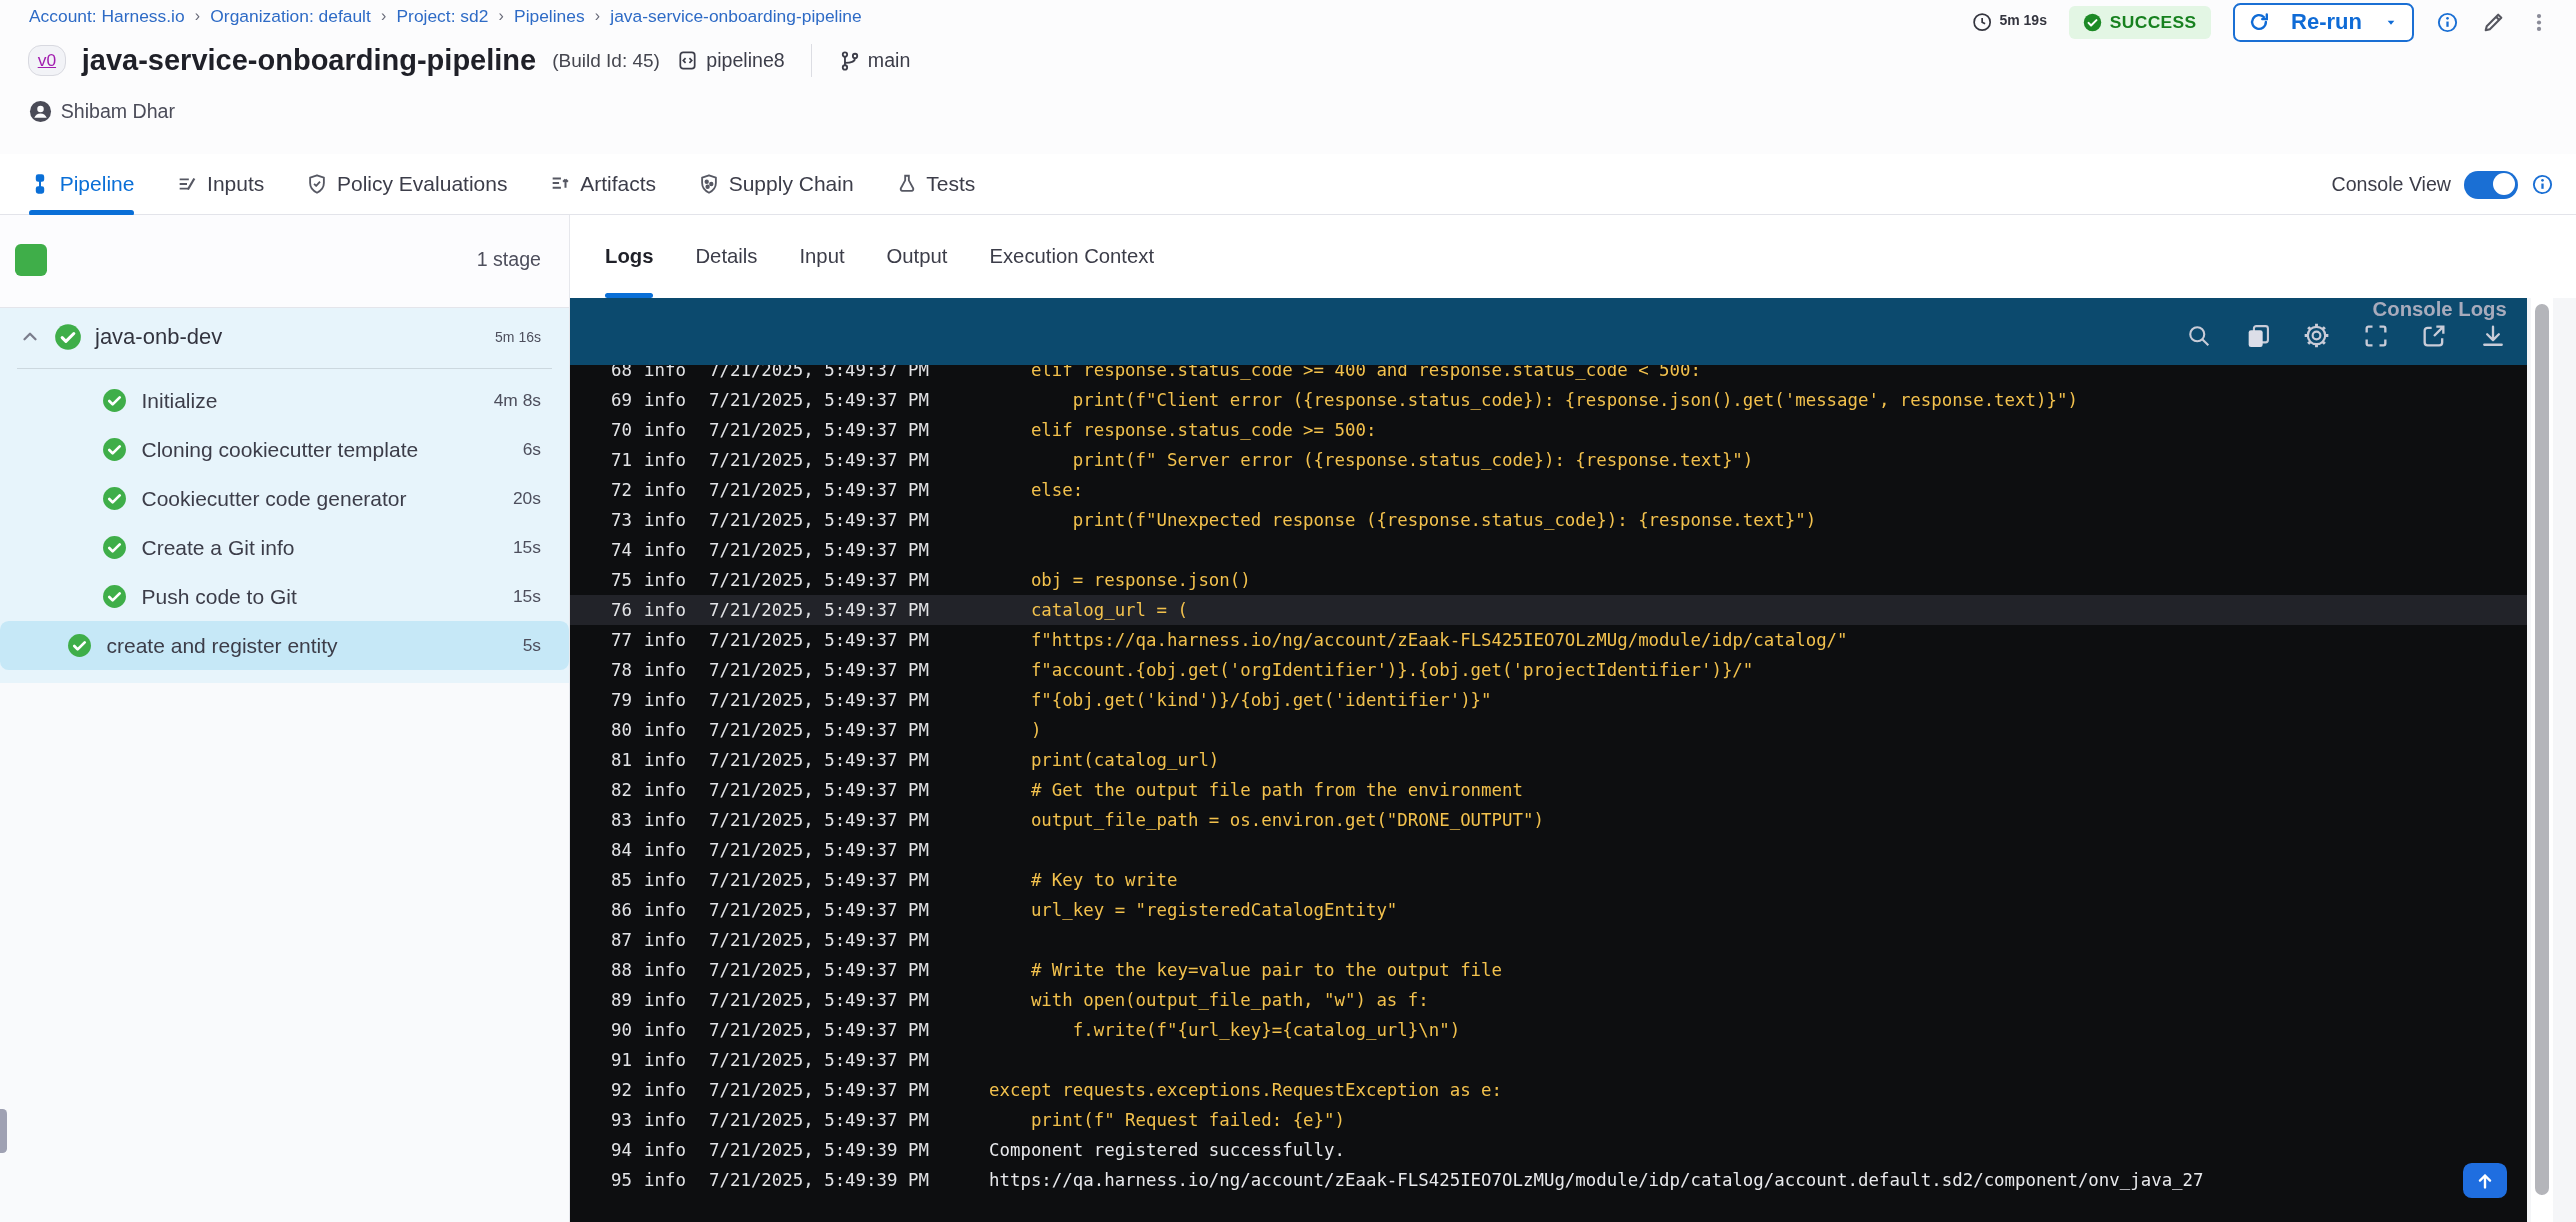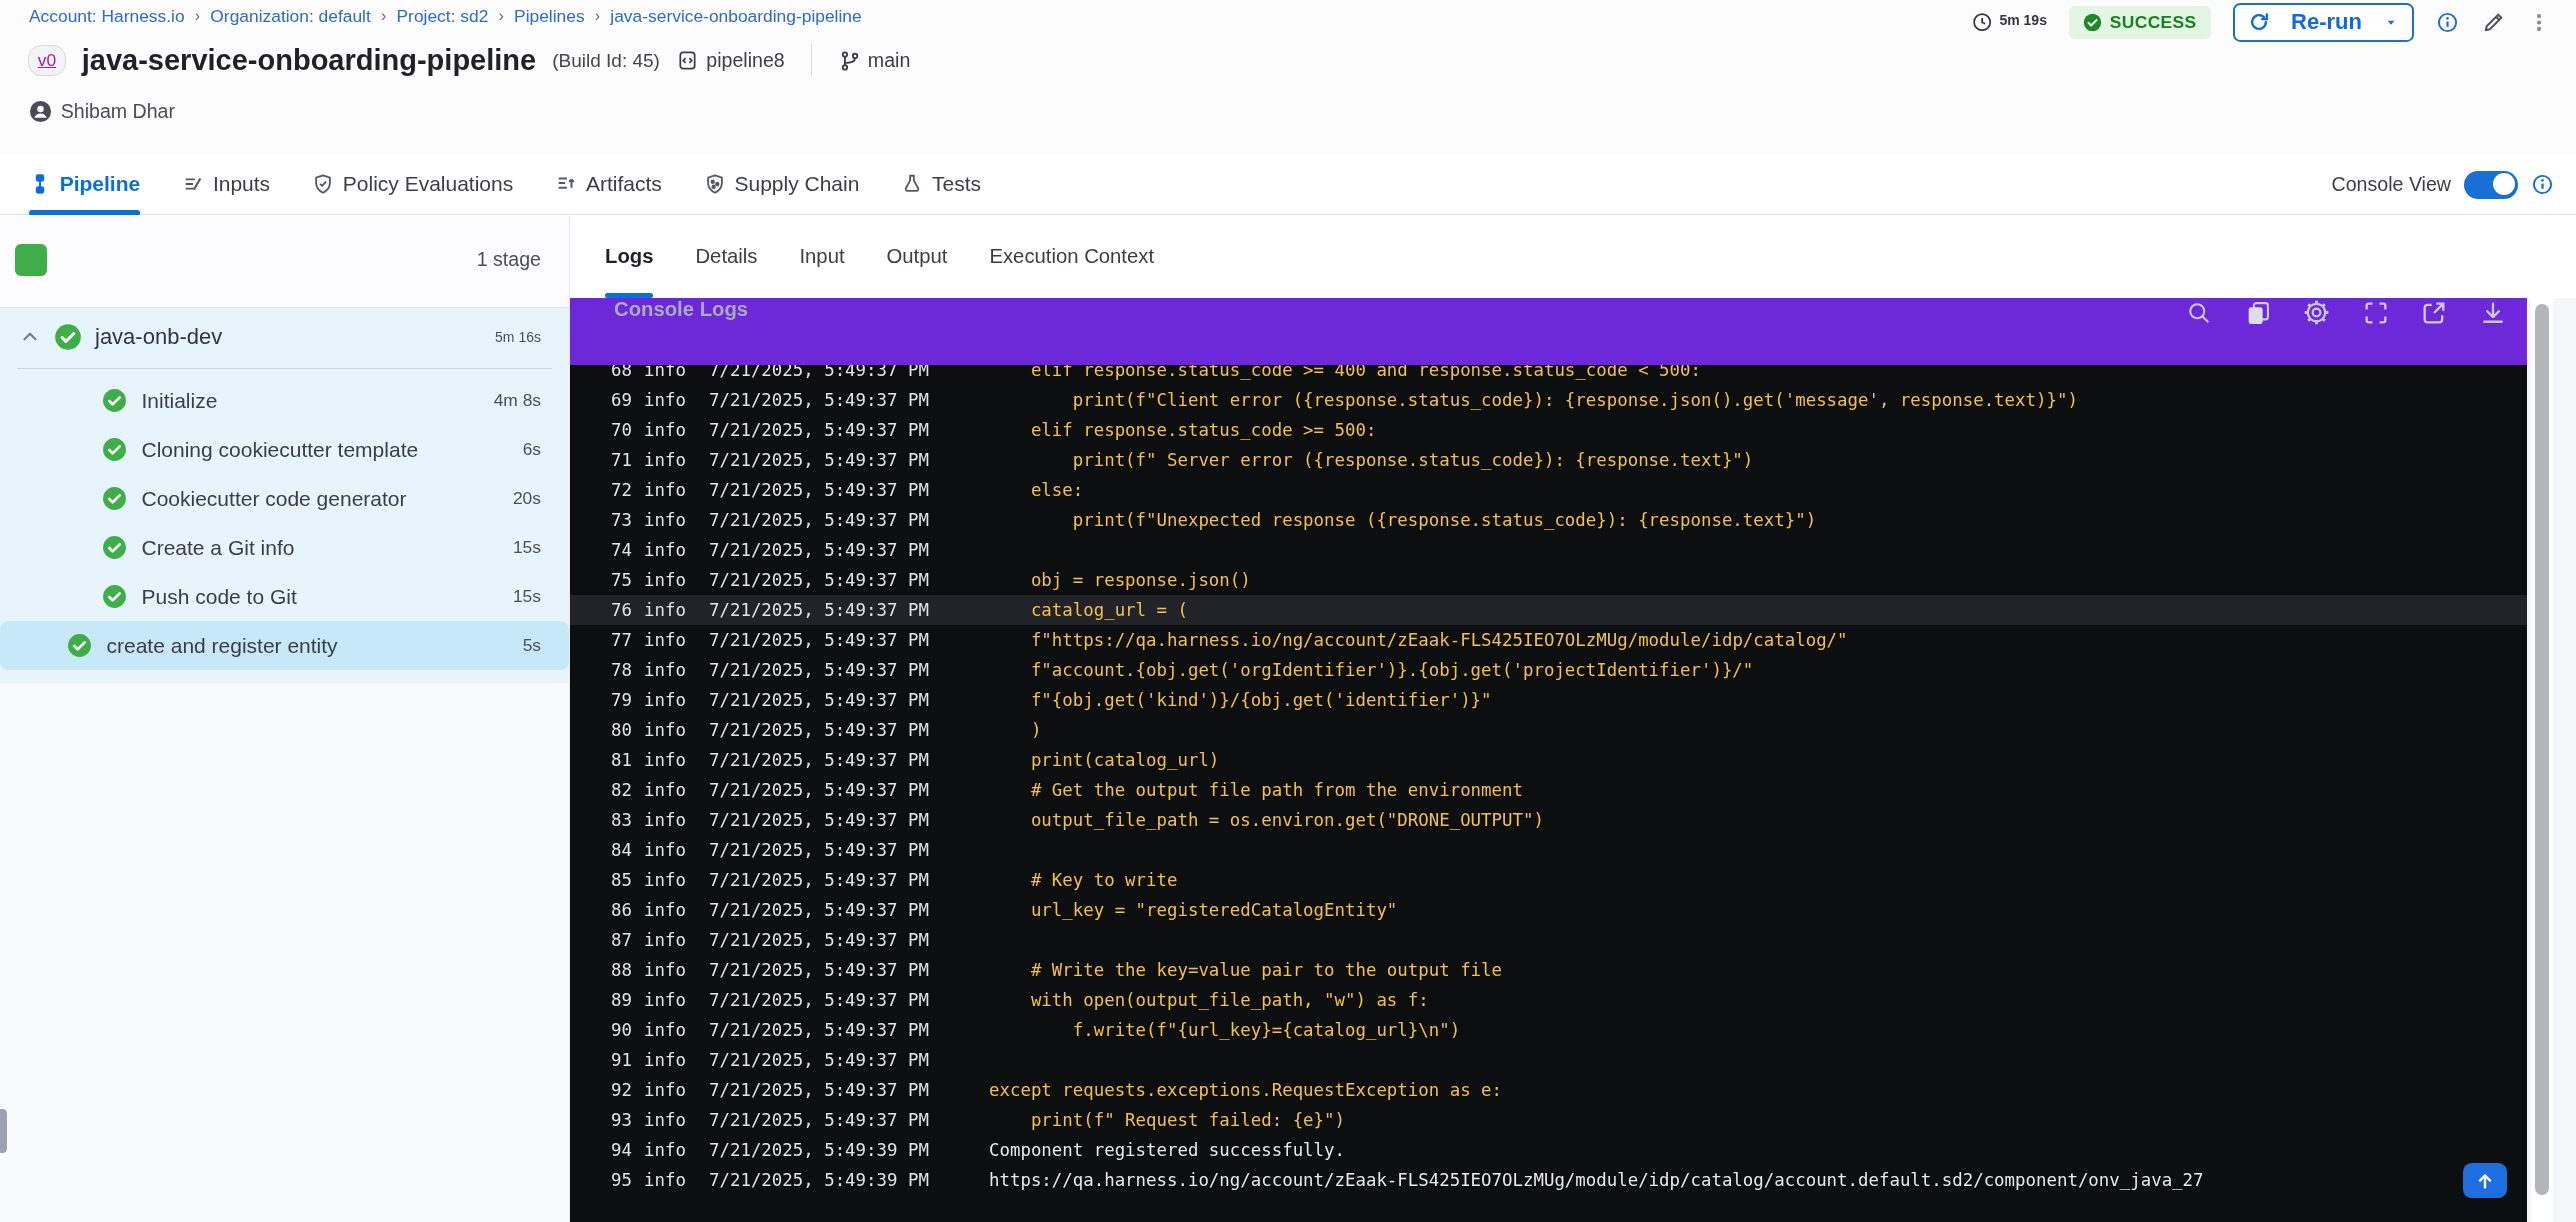--- a/index.html
+++ b/index.html
@@ -31,21 +31,21 @@
   .v-div { width:1.5px; height:33px; background:#dcdde3; margin:0 10.2px; }
   .author-row { position:absolute; top:100px; left:29px; display:flex; align-items:center; gap:8.7px;
     font-size:19.6px; color:#4b4c59; }
 
   
   .tabbar { position:absolute; top:154px; left:0; width:100%; height:61px; background:#fff;
     border-bottom:1.5px solid #e3e4ea; display:flex; align-items:center; padding-left:29px; gap:42px; }
   .tab { position:relative; height:100%; display:flex; align-items:center; gap:8.7px;
     font-size:21px; color:#3c3d49; cursor:pointer; }
   .tab .ticon { display:flex; align-items:center; }
-  .tab.active { color:#0a6fd7; font-weight:700; }
+  .tab.active { color:#0a6fd7; font-weight:400; }
   .tab.active::after { content:""; position:absolute; left:0; right:0; bottom:-1.5px; height:5.1px;
     background:#0a6fd7; border-radius:2.9px; }
   .console-view { position:absolute; right:22px; top:0; height:61px; display:flex; align-items:center; gap:13px; }
   .cv-label { font-size:19.6px; color:#3c3d49; }
   .toggle { width:54px; height:28px; border-radius:14px; background:#1a6fd4; position:relative; cursor:pointer; }
   .toggle .knob { position:absolute; right:2.9px; top:2.9px; width:22px; height:22px; border-radius:50%; background:#fff; }
 
   
   .sidebar { position:absolute; left:0; top:215px; width:570px; height:1008px; background:#f9fafc;
     border-right:1.5px solid #e6e7ec; }
@@ -65,22 +65,22 @@
   
   .logtabs { position:absolute; left:570px; top:215px; right:0; height:83px; background:#fff;
     display:flex; align-items:center; padding-left:35px; gap:42px; }
   .ltab { position:relative; height:100%; display:flex; align-items:center; font-size:20.3px; color:#3c3d49; cursor:pointer; }
   .ltab.active { color:#1f2028; font-weight:700; }
   .ltab.active::after { content:""; position:absolute; left:0; right:0; bottom:0; height:5.1px;
     background:#0a6fd7; border-radius:2.9px; }
 
   .console { position:absolute; left:570px; top:298px; right:0; bottom:0; background:#f5f6f8; }
   .console-dark { position:absolute; left:0; top:0; width:1957px; height:100%; background:#0d0e10; overflow:hidden; }
-  .console-header { position:absolute; z-index:3; left:0; top:0; width:100%; height:67px; background:#6d28d9;
-    display:flex; align-items:flex-start; padding:0 20.3px 0 44px; }
+  .console-header { position:absolute; z-index:3; left:0; top:0; width:100%; height:67px; background:#0c4a6e;
+    display:flex; align-items:flex-end; padding:0 20.3px 0 44px;flex-direction:column; }
   .console-title { font-size:20.3px; font-weight:700; color:#a8abbc; }
   .console-tools { margin-left:auto; display:flex; align-items:center; gap:30.5px; }
   .ct-icon { cursor:pointer; display:flex; }
 
   .logs { position:absolute; top:57px; left:0; width:100%; }
   .lrow { height:30px; display:flex; align-items:center; padding-left:41px;
     font-family:"DejaVu Sans Mono", monospace; font-size:17.4px; white-space:pre; }
   .lrow.hl { background:#222329; }
   .ln  { flex:0 0 33px;  color:#e2e3e6; }
   .lvl { flex:0 0 65px;  color:#e2e3e6; }

